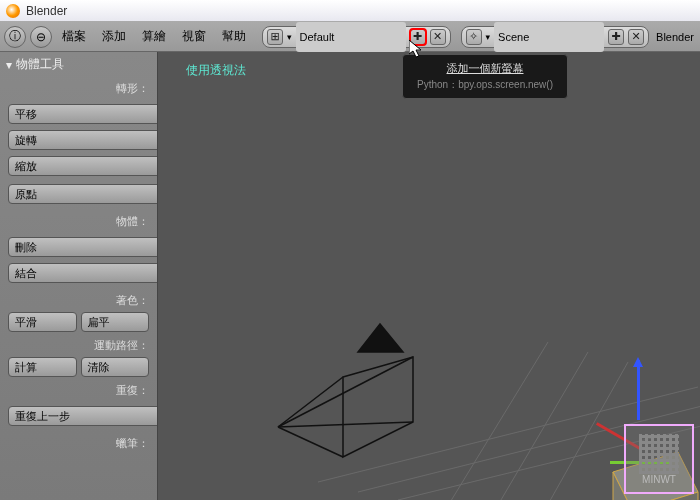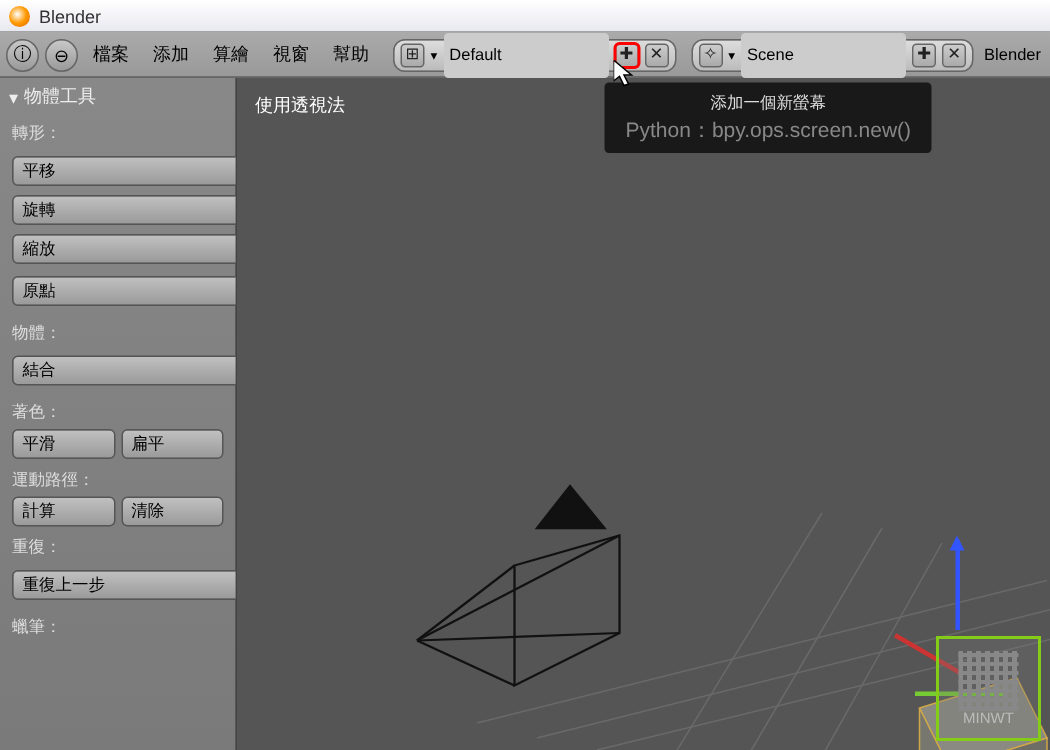--- a/index.html
+++ b/index.html
@@ -14,35 +14,35 @@
 .ibtn.round { border-radius: 50%; }
 .menu-item { padding: 2px 6px; cursor: pointer; }
 .dropdown { display: flex; align-items: center; height: 22px; background: linear-gradient(#ddd,#bbb); border: 1px solid #666; border-radius: 8px; padding: 0 4px; gap: 4px; }
 .dropdown .field { background: #ccc; min-width: 110px; height: 16px; padding: 15px 4px; font-size: 11px; display: flex; align-items: center; border-radius: 3px; }
 .sqbtn { width: 16px; height: 16px; background: linear-gradient(#ccc,#aaa); border: 1px solid #666; border-radius: 3px; display: flex; align-items: center; justify-content: center; font-size: 11px; cursor: pointer; line-height: 1; color:#222;}
 .highlight-red { outline: 2px solid #f00; outline-offset: -1px; }
 
 .body-area { display: flex; height: calc(500px - 52px); }
 .sidebar { width: 158px; background: linear-gradient(#888,#7a7a7a); border-right: 1px solid #444; overflow: hidden; }
 .panel-title { display: flex; align-items: center; gap: 4px; font-size: 12px; color: #eee; padding: 4px 6px; }
-.section-label { font-size: 11px; color: #ddd; padding: 4px 8px 2px; }
+.section-label { font-size: 11px; color: #ddd; padding: 4px 8px 2px; text-align: right; }
 .btn { display: block; width: 168px; margin: 6px 8px; height: 20px; background: linear-gradient(#c0c0c0,#9a9a9a); border: 1px solid #555; border-radius: 4px; font-size: 11px; color: #000; text-align: left; padding: 0 6px; line-height: 18px; cursor: pointer; }
 .btn-row { display: flex; gap: 4px; margin: 2px 8px; }
 .btn-row .btn { margin: 0; width: 92px; }
 
 .viewport { flex: 1; background: #555; position: relative; overflow: hidden; }
-.vp-text { position: absolute; top: 10px; left: 12px; font-size: 12px; color: #ffffff; }
+.vp-text { position: absolute; top: 10px; left: 28px; font-size: 12px; color: #5eead4; }
 
 .tooltip { position: absolute; top: 54px; left: 402px; background: rgba(20,20,20,0.93); border: 1px solid #555; border-radius: 4px; padding: 6px 14px; font-size: 11px; color: #ccc; text-align: center; z-index: 10; }
-.tooltip .t1 { color: #ddd; margin-bottom: 2px; }
-.tooltip .t2 { color: #888; font-size: 14px; }
+.tooltip .t1 { color: #ddd; margin-bottom: 2px; text-decoration: underline; }
+.tooltip .t2 { color: #888; font-size: 10px; }
 
 .cursor { position: absolute; top: 40px; left: 409px; z-index: 20; pointer-events: none; }
 
-.watermark { position:absolute; right:6px; bottom:6px; width:70px; height:70px; border:2px solid #84cc16; display:flex; flex-direction:column; align-items:center; justify-content:center; color:#bbb; font-size:10px; background:rgba(120,120,120,.3); }
+.watermark { position:absolute; right:6px; bottom:6px; width:70px; height:70px; border:2px solid #f0abfc; display:flex; flex-direction:column; align-items:center; justify-content:center; color:#bbb; font-size:10px; background:rgba(120,120,120,.3); }
 .watermark .qr { width:40px; height:40px; background:repeating-linear-gradient(90deg,#888 0 3px,transparent 3px 6px),repeating-linear-gradient(0deg,#888 0 3px,transparent 3px 6px);}
 
 .axis-z { position:absolute; right:60px; bottom:80px; width:3px; height:60px; background:#35f; }
 .axis-z::after{content:'';position:absolute;top:-8px;left:-4px;border:5px solid transparent;border-bottom:10px solid #35f;}
 .axis-y { position:absolute; right:30px; bottom:36px; width:60px; height:3px; background:#7c3; }
 .axis-x { position:absolute; right:60px; bottom:50px; width:50px; height:3px; background:#c33; transform:rotate(30deg); transform-origin:right; }
 
 svg.scene { position:absolute; left:0; top:0; width:100%; height:100%; }
 </style>
 </head>
@@ -88,20 +88,21 @@
       <span>物體工具</span>
     </div>
 
     <div class="section-label">轉形：</div>
     <div class="btn">平移</div>
     <div class="btn">旋轉</div>
     <div class="btn">縮放</div>
     <div class="btn" style="margin-top:8px;">原點</div>
 
     <div class="section-label">物體：</div>
+    <div class="btn">刪除</div>
     <div class="btn">結合</div>
 
     <div class="section-label">著色：</div>
     <div class="btn-row">
       <div class="btn">平滑</div>
       <div class="btn">扁平</div>
     </div>
 
 
     <div class="section-label">運動路徑：</div>

